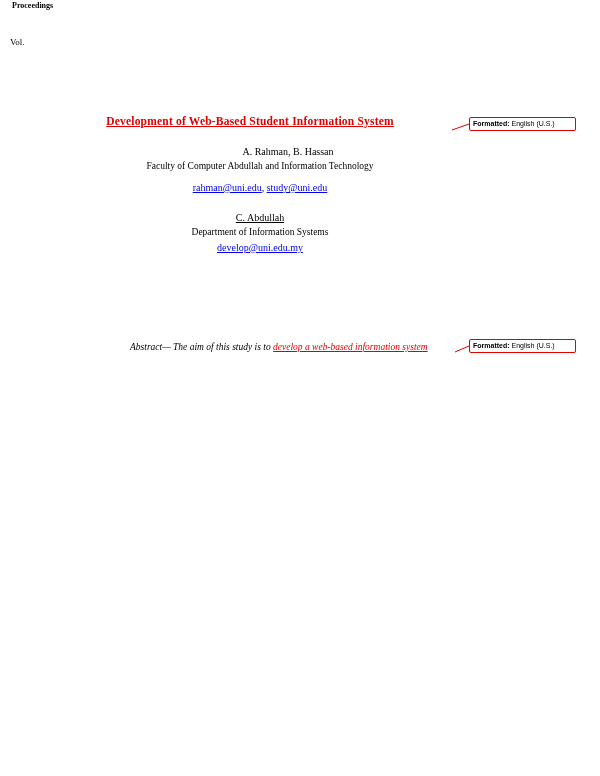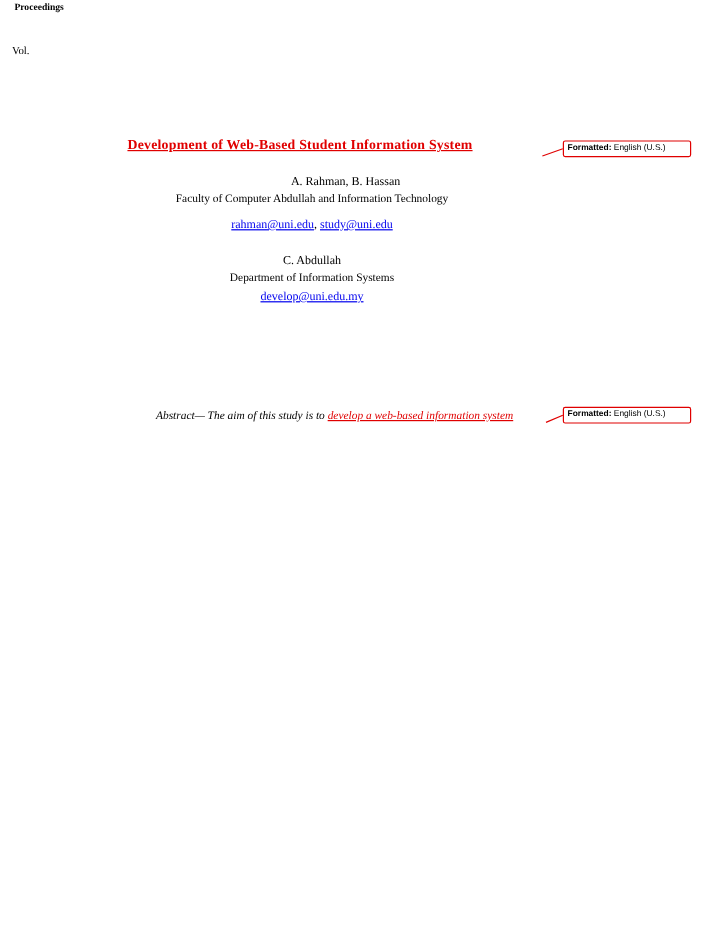--- a/index.html
+++ b/index.html
@@ -25,21 +25,21 @@
     color: #e00000;
     text-decoration: underline;
     letter-spacing: .2px;
   }
 
   
   .centercol { left: 0; width: 520px; text-align: center; }
   .names   { top: 146px; font-size: 10px; margin-left: 28px; }
   .affil1  { top: 161px; font-size: 9.5px; }
   .emails1 { top: 182px; font-size: 10px; }
-  .name2   { top: 212px; font-size: 10px; }
+  .name2   { top: 212px; font-size: 10px; text-decoration: underline; }
   .affil2  { top: 227px; font-size: 9.5px; }
   .emails2 { top: 242px; font-size: 10px; }
   a.email { color: #0000ee; text-decoration: underline; cursor: pointer; }
 
   
   .lead {
     left: 130px; top: 342px; width: 350px;
     font-size: 9.5px; white-space: nowrap; font-style: italic;
   }
   .lead .ins { color: #e00000; text-decoration: underline; }

